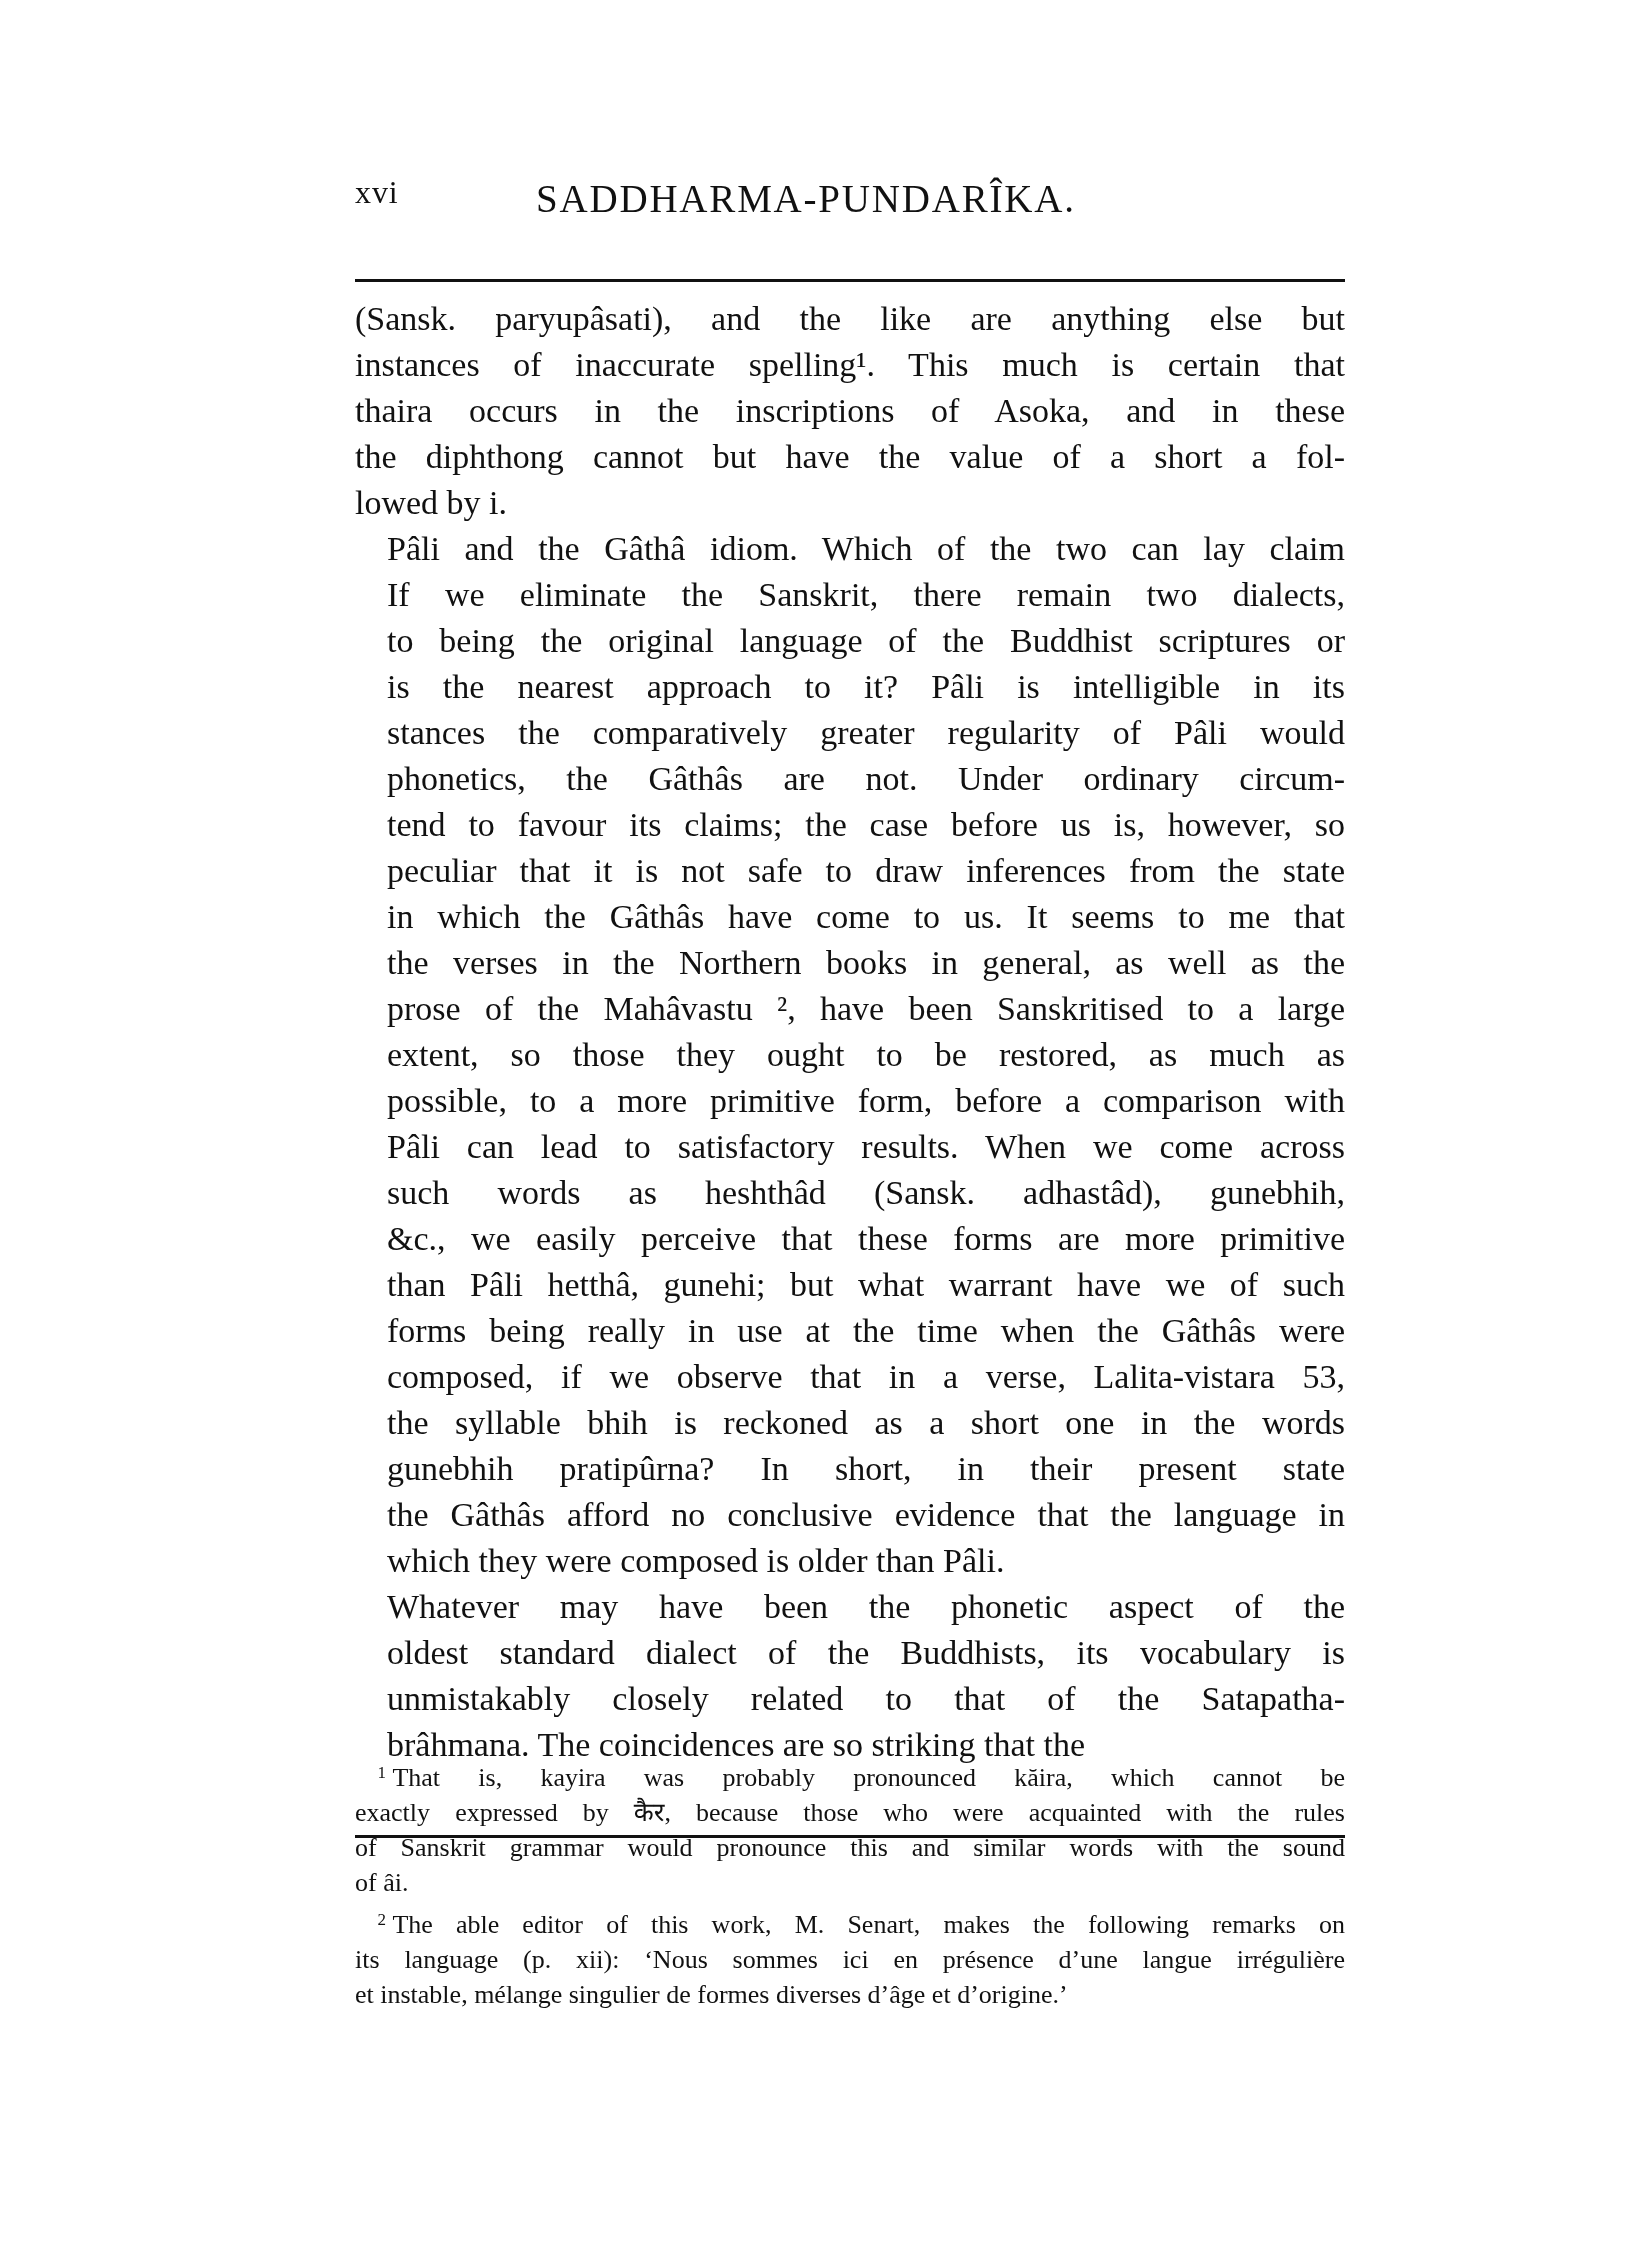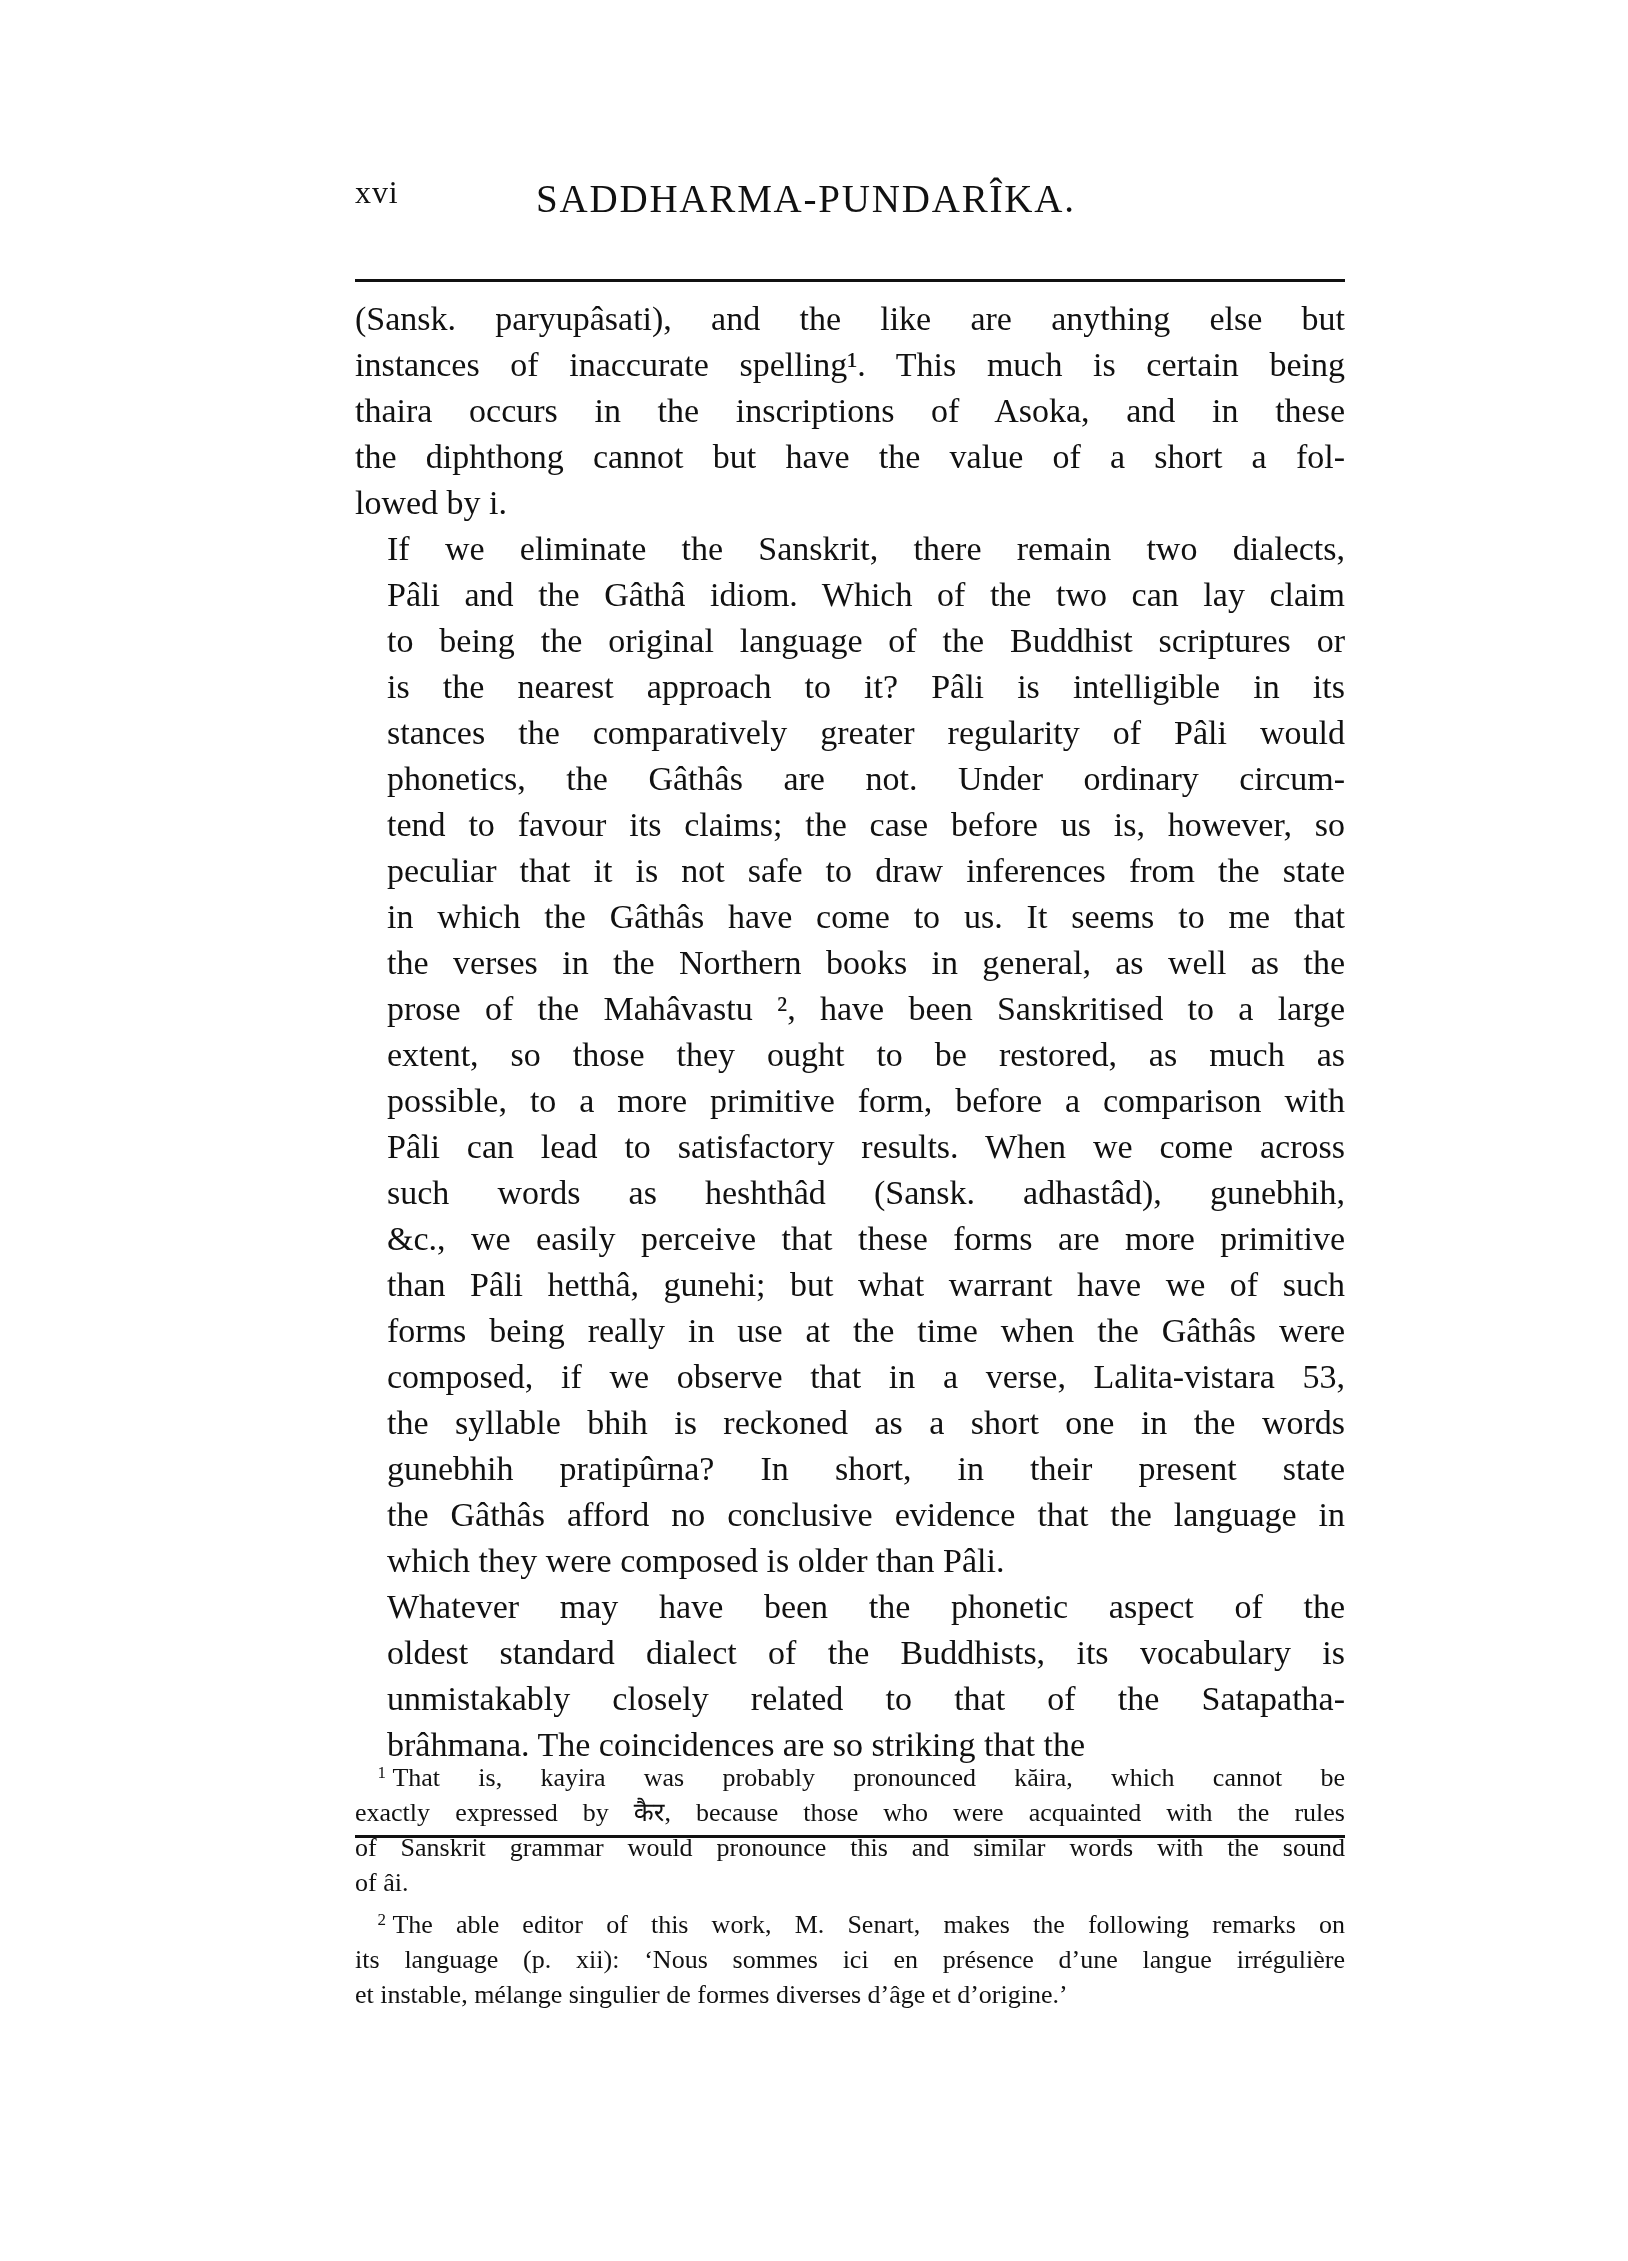--- a/index.html
+++ b/index.html
@@ -27,28 +27,28 @@
 <div class="page">
   <div class="header">
     <span class="folio">xvi</span>
     <span class="running-title">SADDHARMA-PUNDARÎKA.</span>
   </div>
   <div class="rule-top"></div>
 
   <div class="body-text" id="body-text">
       <p>
         <span class="line">(Sansk. paryupâsati), and the like are anything else but</span>
-        <span class="line">instances of inaccurate spelling¹. This much is certain being</span>
+        <span class="line">instances of inaccurate spelling¹. This much is certain that</span>
         <span class="line">thaira occurs in the inscriptions of Asoka, and in these</span>
         <span class="line">the diphthong cannot but have the value of a short a fol-</span>
         <span class="line last">lowed by i.</span>
       </p>
       <p class="indent">
+        <span class="line">Pâli and the Gâthâ idiom. Which of the two can lay claim</span>
         <span class="line" style="text-indent: 32px;">If we eliminate the Sanskrit, there remain two dialects,</span>
-        <span class="line">Pâli and the Gâthâ idiom. Which of the two can lay claim</span>
         <span class="line">to being the original language of the Buddhist scriptures or</span>
         <span class="line">is the nearest approach to it? Pâli is intelligible in its</span>
         <span class="line">stances the comparatively greater regularity of Pâli would</span>
         <span class="line">phonetics, the Gâthâs are not. Under ordinary circum-</span>
         <span class="line">tend to favour its claims; the case before us is, however, so</span>
         <span class="line">peculiar that it is not safe to draw inferences from the state</span>
         <span class="line">in which the Gâthâs have come to us. It seems to me that</span>
         <span class="line">the verses in the Northern books in general, as well as the</span>
         <span class="line">prose of the Mahâvastu ², have been Sanskritised to a large</span>
         <span class="line">extent, so those they ought to be restored, as much as</span>

